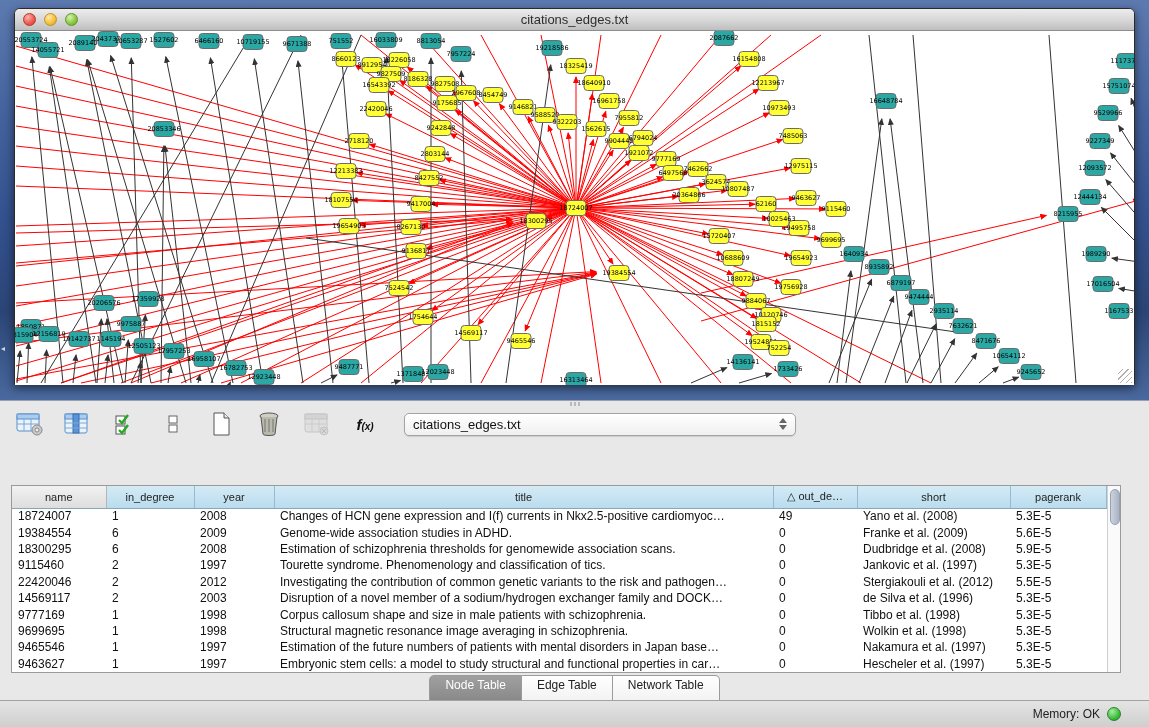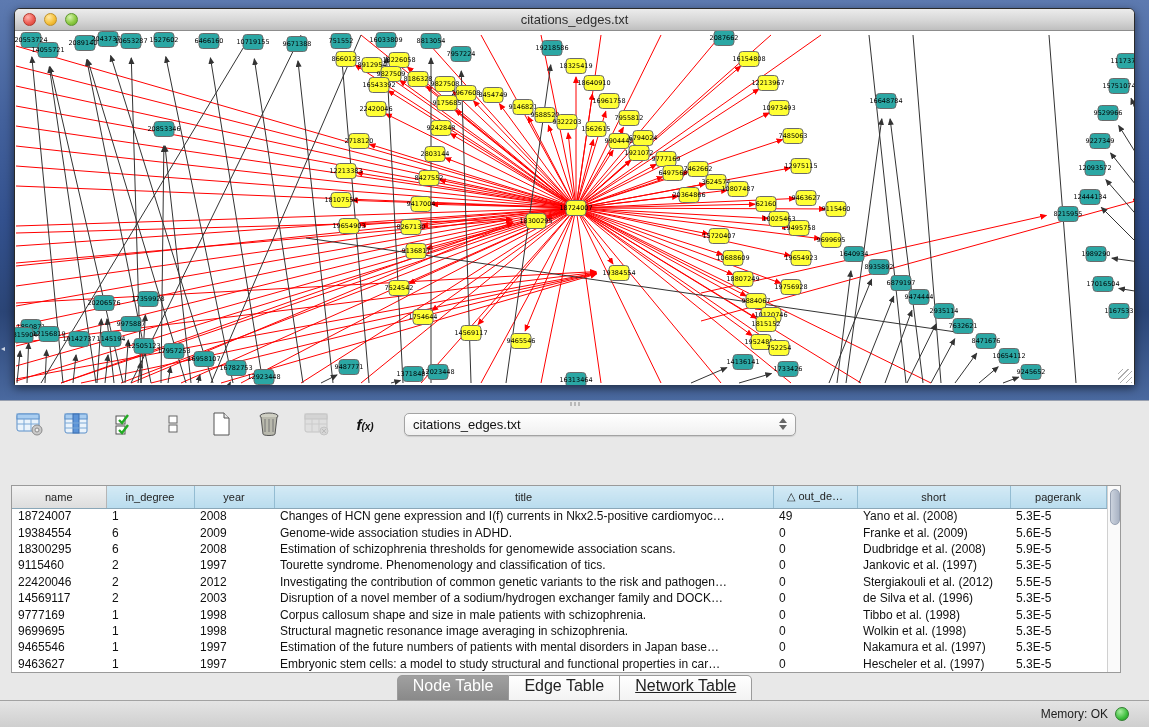--- a/index.html
+++ b/index.html
@@ -57,30 +57,30 @@
   table.grid { border-collapse:collapse; table-layout:fixed; width:1094px; }
   table.grid th { height:22px; font-size:11px; font-weight:normal; color:#222; text-align:center;
     background:linear-gradient(180deg,#d4eaf5,#b9dcee); border-right:1px solid #93bcd2; border-bottom:1px solid #8aa7b8; overflow:hidden; white-space:nowrap; }
   table.grid th.first { background:linear-gradient(180deg,#f2f2f2,#dddddd); border-right:1px solid #b5b5b5; }
   table.grid td { height:16px; font-size:12px; color:#101010; padding:0 6px; white-space:nowrap; overflow:hidden; }
   .vscroll { width:15px; background:#fafafa; border-left:1px solid #d0d0d0; position:relative; }
   .vscroll .thumb { position:absolute; left:2px; top:3px; width:10px; height:36px; border-radius:6px;
     background:linear-gradient(90deg,#ccd3de,#a9b3c4); border:1px solid #97a1b2; }
 
   .tabbar { position:absolute; left:0; top:274px; width:1149px; display:flex; justify-content:center; }
-  .tab { height:37px; line-height:19px; padding:0 15px; font-size:16px; color:#222;
+  .tab { height:37px; line-height:19px; padding:0 15px; font-size:12px; color:#222;
     background:linear-gradient(180deg,#ffffff,#ededed); border:1px solid #9b9b9b; border-left:none; }
   .tab:first-child { border-left:1px solid #9b9b9b; border-radius:5px 0 0 5px; }
-  .tab:last-child { border-radius:0 5px 5px 0;text-decoration:underline; }
+  .tab:last-child { border-radius:0 5px 5px 0; }
   .tab.active { background:linear-gradient(180deg,#a0a0a0,#7f7f7f); color:#fff; }
 
   
   .statusbar { position:absolute; left:0; top:700px; width:1149px; height:27px;
     background:linear-gradient(180deg,#e4e4e4,#cfcfcf); border-top:1px solid #a2a2a2;
-    display:flex; align-items:center; justify-content:flex-end; padding-right:20px; gap:7px; }
+    display:flex; align-items:center; justify-content:flex-end; padding-right:28px; gap:7px; }
   .mem-label { font-size:12px; color:#222; }
   .mem-dot { width:14px; height:14px; border-radius:50%;
     background:radial-gradient(circle at 35% 30%, #a8eda0, #3dbe3d 60%, #1d8f1d); border:1px solid #2f7f2f; }
 </style>
 </head>
 <body>
 
 <div class="app">
 
   <div class="network-area">

